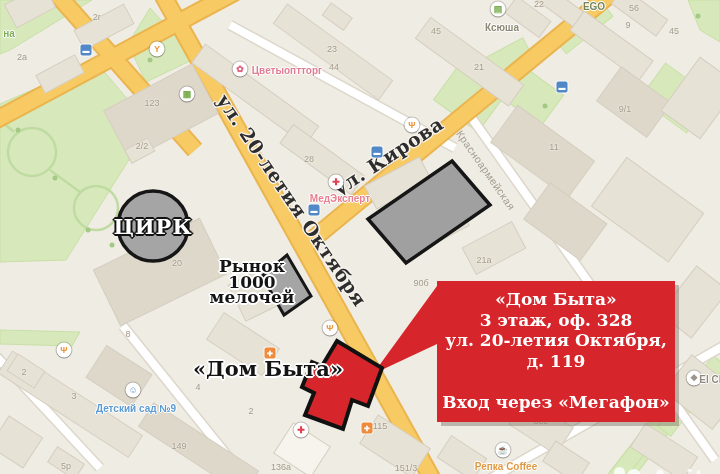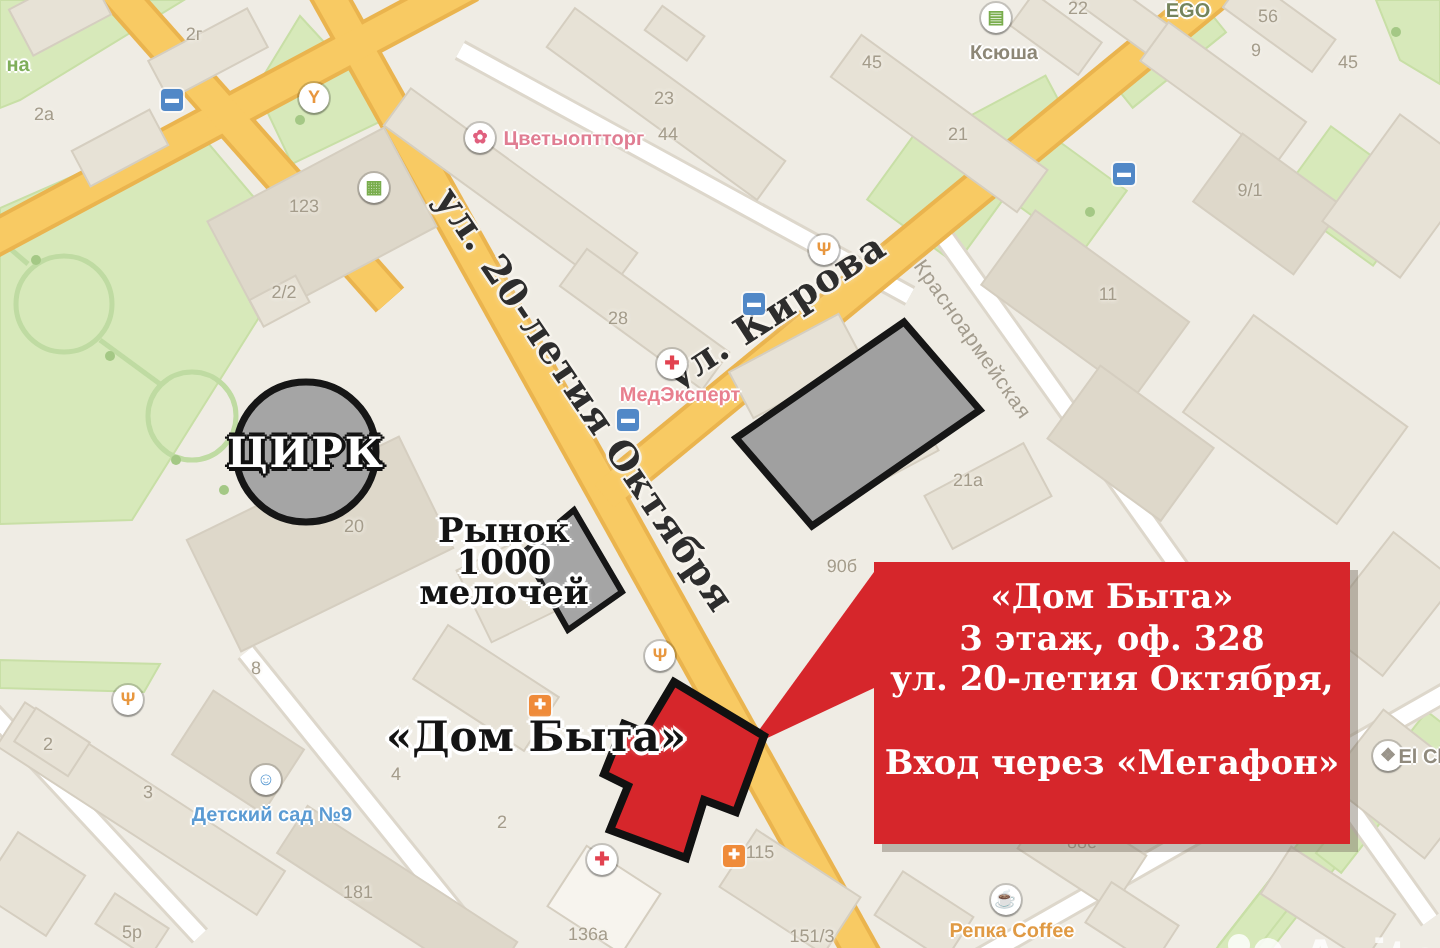--- a/index.html
+++ b/index.html
@@ -198,35 +198,35 @@
       <div class="bnum" style="left: 177px; top: 263px;">20</div>
       <div class="bnum" style="left: 332px; top: 14px; margin-top: 35px;">23</div>
       <div class="bnum" style="left: 334px; top: 67px;">44</div>
       <div class="bnum" style="left: 309px; top: 159px;">28</div>
       <div class="bnum" style="left: 539px; top: 4px;">22</div>
       <div class="bnum" style="left: 436px; top: 31px;">45</div>
       <div class="bnum" style="left: 479px; top: 67px;">21</div>
       <div class="bnum" style="left: 634px; top: 8px;">56</div>
       <div class="bnum" style="left: 674px; top: 31px;">45</div>
       <div class="bnum" style="left: 628px; top: 25px;">9</div>
-      <div class="bnum" style="left: 625px; top: 95px;">9/1</div>
+      <div class="bnum" style="left: 625px; top: 109px;">9/1</div>
       <div class="bnum" style="left: 554px; top: 147px;">11</div>
-      <div class="bnum" style="left: 484px; top: 240px;">21а</div>
+      <div class="bnum" style="left: 484px; top: 260px;">21а</div>
       <div class="bnum" style="left: 421px; top: 283px;">90б</div>
       <div class="bnum" style="left: 380px; top: 426px; text-align: right;">115</div>
       <div class="bnum" style="left: 251px; top: 411px;">2</div>
       <div class="bnum" style="left: 128px; top: 334px;">8</div>
       <div class="bnum" style="left: 74px; top: 396px;">3</div>
       <div class="bnum" style="left: 24px; top: 372px;">2</div>
       <div class="bnum" style="left: 198px; top: 387px;">4</div>
-      <div class="bnum" style="left: 179px; top: 446px;">181</div>
+      <div class="bnum" style="left: 179px; top: 446px;">149</div>
       <div class="bnum" style="left: 66px; top: 466px;">5р</div>
       <div class="bnum" style="left: 541px; top: 421px; text-align: right;">88е</div>
       <div class="bnum" style="left: 406px; top: 468px;">151/3</div>
-      <div class="bnum" style="left: 294px; top: 467px;">136а</div>
+      <div class="bnum" style="left: 281px; top: 467px;">136а</div>
     </div>
 
   <svg width="720" height="474" viewBox="0 0 720 474" style="pointer-events:none">
     <circle cx="153" cy="226" r="35" fill="#a5a5a5" stroke="#161616" stroke-width="3.5"></circle>
     <polygon points="287,255 311,296 284,315 262,276" fill="#a5a5a5" stroke="#161616" stroke-width="3"></polygon>
     <polygon points="452,161 490,205 406,263 368,219" fill="#a0a0a0" stroke="#161616" stroke-width="3.5"></polygon>
     <polygon points="437,286 437,344 373,374" fill="#d6262b"></polygon>
     <path d="M337,341 L382,368 L368,406 L352,400 L343,429 L305,415 L314,393 L302,387 L312,362 L322,366 Z" fill="#d6262b" stroke="#111111" stroke-width="4" stroke-linejoin="miter"></path>
   </svg>
 
@@ -239,20 +239,21 @@
     </div>
 
 
   <div class="anno" id="domb-label" style="left:268px;top:368px;transform:translate(-50%,-50%);position:absolute;">«Дом Быта»</div>
 
   <div id="callout">
     <div id="callout-lines">
         <div>«Дом Быта»</div>
         <div>3 этаж, оф. 328</div>
         <div>ул. 20-летия Октября,</div>
+        <div>д. 119</div>
       </div>
     <div id="callout-footer">Вход через «Мегафон»</div>
   </div>
 
   <div id="watermark">
     <span class="wm-c" style="left:4px;top:5px;width:11px;height:11px;"></span>
     <span class="wm-c" style="left:2px;top:13px;width:17px;height:17px;"></span>
     <span class="wm-c" style="left:17px;top:7px;width:14px;height:14px;"></span>
     <span class="wm-c" style="left:20px;top:22px;width:11px;height:11px;"></span>
     <span class="wm-text">Avito</span>

